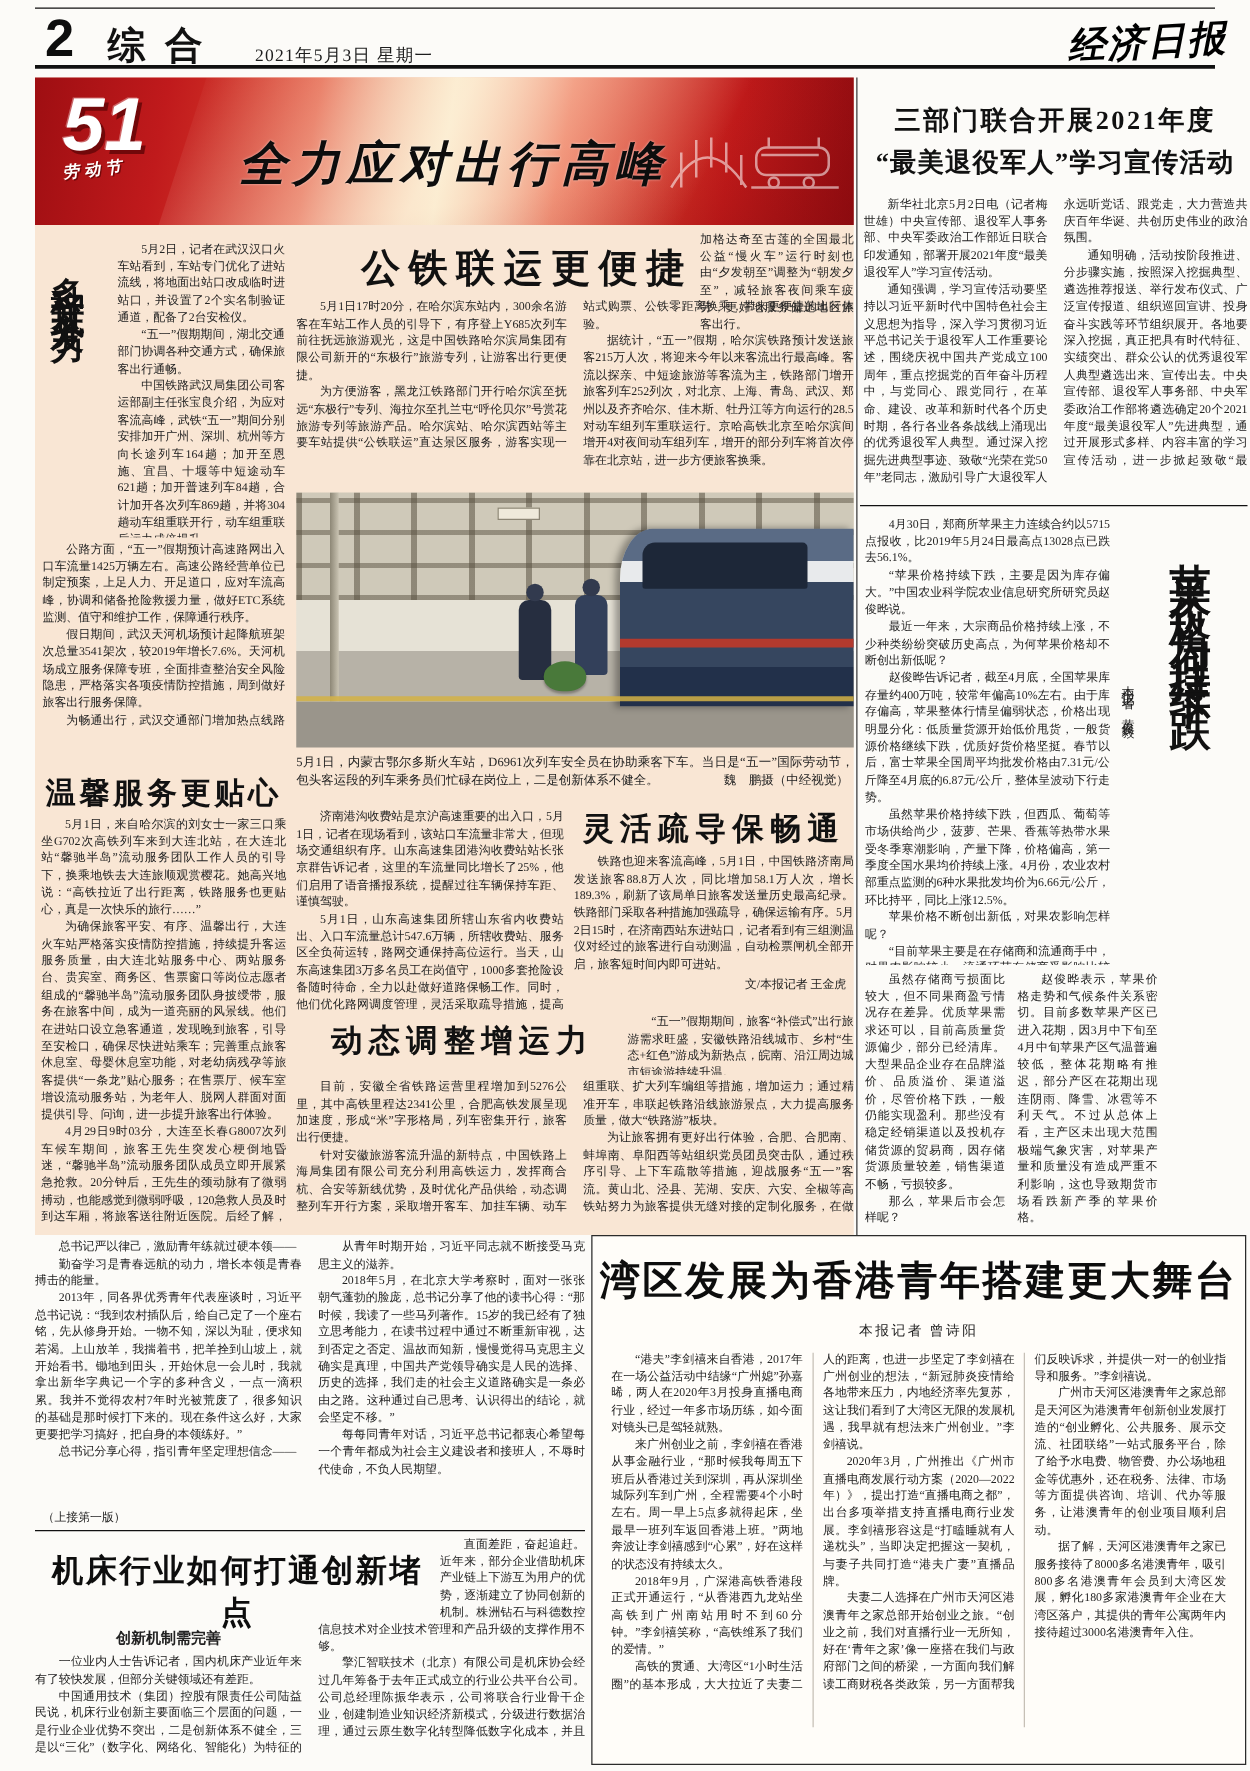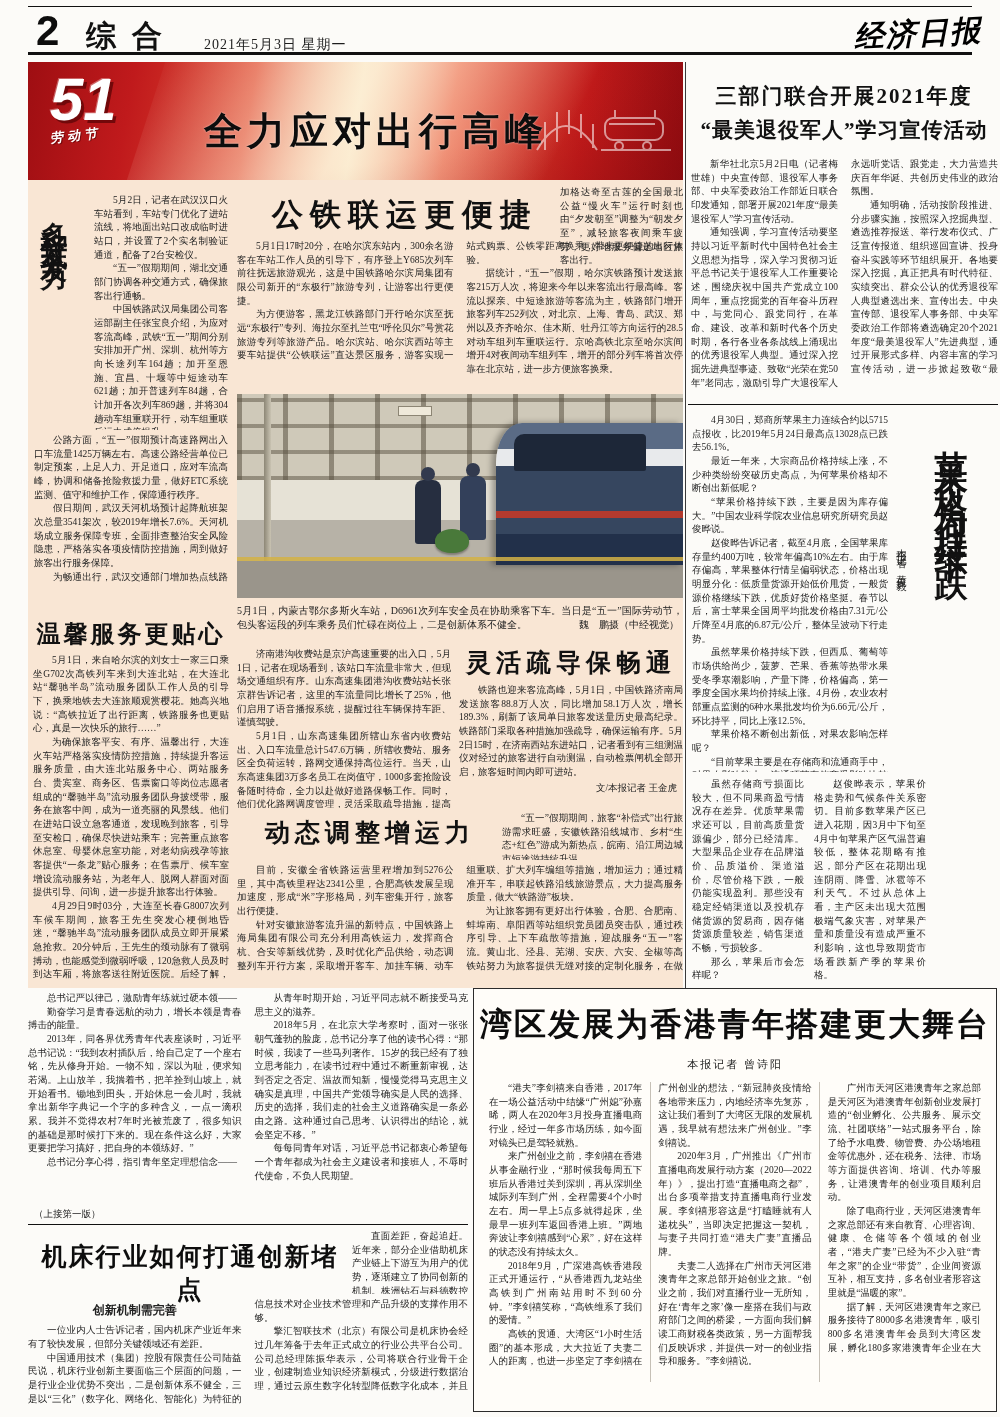--- a/index.html
+++ b/index.html
@@ -72,21 +72,21 @@
 <div class="abs rule" style="left:28px; top:52px; width:944px; height:3px;"></div>
 
 <div class="abs pink" style="left:28px; top:62px; width:655px; height:926px;"></div>
 
 <div class="abs banner" style="left:28px; top:62px; width:655px; height:118px;">
   <div class="banner-sweep"></div>
   <div class="abs" style="left:22px; top:8px;">
     <span class="fest-num">51</span>
     <span class="fest-label">劳动节</span>
   </div>
-  <div class="abs headline-sans banner-headline" style="left:150px; top:44px; width:370px; text-align:right;">全力应对出行高峰</div>
+  <div class="abs headline-sans banner-headline" style="left:150px; top:44px; width:370px; text-align:center;font-style:italic;">全力应对出行高峰</div>
   <svg class="abs" style="right:8px; top:10px; opacity:.55;" width="140" height="96" viewBox="0 0 140 96">
     <g stroke="#ffffff" fill="none" stroke-width="2">
       <path d="M2 78 Q 30 30 62 78"></path>
         <path d="M10 78 L10 50 M22 70 L22 40 M34 62 L34 38 M46 66 L46 42 M58 76 L58 52"></path>
       <rect x="70" y="46" width="58" height="22" rx="8"></rect>
       <path d="M74 52 h46 M80 46 v-8 M120 46 v-8"></path>
       <path d="M66 78 h70"></path>
       <circle cx="84" cy="74" r="4"></circle>
         <circle cx="112" cy="74" r="4"></circle>
     </g>
@@ -113,21 +113,21 @@
 <div class="abs headline-serif" style="left:32px; top:618px; width:198px; font-size:24px; letter-spacing:3px; text-align:center;">温馨服务更贴心</div>
 <div class="abs body-text" style="left:33px; top:654px; width:196px; height:328px;">
   <div>
       <div class="para">5月1日，来自哈尔滨的刘女士一家三口乘坐G702次高铁列车来到大连北站，在大连北站“馨驰半岛”流动服务团队工作人员的引导下，换乘地铁去大连旅顺观赏樱花。她高兴地说：“高铁拉近了出行距离，铁路服务也更贴心，真是一次快乐的旅行……”</div>
       <div class="para">为确保旅客平安、有序、温馨出行，大连火车站严格落实疫情防控措施，持续提升客运服务质量，由大连北站服务中心、两站服务台、贵宾室、商务区、售票窗口等岗位志愿者组成的“馨驰半岛”流动服务团队身披绶带，服务在旅客中间，成为一道亮丽的风景线。他们在进站口设立急客通道，发现晚到旅客，引导至安检口，确保尽快进站乘车；完善重点旅客休息室、母婴休息室功能，对老幼病残孕等旅客提供“一条龙”贴心服务；在售票厅、候车室增设流动服务站，为老年人、脱网人群面对面提供引导、问询，进一步提升旅客出行体验。</div>
       <div class="para">4月29日9时03分，大连至长春G8007次列车候车期间，旅客王先生突发心梗倒地昏迷，“馨驰半岛”流动服务团队成员立即开展紧急抢救。20分钟后，王先生的颈动脉有了微弱搏动，也能感觉到微弱呼吸，120急救人员及时到达车厢，将旅客送往附近医院。后经了解，该名旅客已经脱离生命危险。</div>
     </div>
 
 </div>
 
-<div class="abs headline-serif center" style="left:255px; top:194px; width:300px; font-size:31px; letter-spacing:7px;">公铁联运更便捷</div>
+<div class="abs headline-serif center" style="left:255px; top:194px; width:300px; font-size:31px; letter-spacing:7px;text-align:right;">公铁联运更便捷</div>
 <div class="abs body-text" style="left:560px; top:186px; width:123px; height:98px;">
   <div style="text-indent:0;">加格达奇至古莲的全国最北公益“慢火车”运行时刻也由“夕发朝至”调整为“朝发夕至”，减轻旅客夜间乘车疲劳，更好地服务偏远地区旅客出行。</div>
 </div>
 <div class="abs body-text cols2" style="left:237px; top:240px; width:446px; height:150px;">
   <div>
       <div class="para">5月1日17时20分，在哈尔滨东站内，300余名游客在车站工作人员的引导下，有序登上Y685次列车前往抚远旅游观光，这是中国铁路哈尔滨局集团有限公司新开的“东极行”旅游专列，让游客出行更便捷。</div>
       <div class="para">为方便游客，黑龙江铁路部门开行哈尔滨至抚远“东极行”专列、海拉尔至扎兰屯“呼伦贝尔”号赏花旅游专列等旅游产品。哈尔滨站、哈尔滨西站等主要车站提供“公铁联运”直达景区服务，游客实现一站式购票、公铁零距离换乘，带来更便捷的出行体验。</div>
     </div>
   <div>
       <div class="para">据统计，“五一”假期，哈尔滨铁路预计发送旅客215万人次，将迎来今年以来客流出行最高峰。客流以探亲、中短途旅游等客流为主，铁路部门增开旅客列车252列次，对北京、上海、青岛、武汉、郑州以及齐齐哈尔、佳木斯、牡丹江等方向运行的28.5对动车组列车重联运行。京哈高铁北京至哈尔滨间增开4对夜间动车组列车，增开的部分列车将首次停靠在北京站，进一步方便旅客换乘。</div>
@@ -189,22 +189,22 @@
       <div class="para">新华社北京5月2日电（记者梅世雄）中央宣传部、退役军人事务部、中央军委政治工作部近日联合印发通知，部署开展2021年度“最美退役军人”学习宣传活动。</div>
       <div class="para">通知强调，学习宣传活动要坚持以习近平新时代中国特色社会主义思想为指导，深入学习贯彻习近平总书记关于退役军人工作重要论述，围绕庆祝中国共产党成立100周年，重点挖掘党的百年奋斗历程中，与党同心、跟党同行，在革命、建设、改革和新时代各个历史时期，各行各业各条战线上涌现出的优秀退役军人典型。通过深入挖掘先进典型事迹、致敬“光荣在党50年”老同志，激励引导广大退役军人永远听党话、跟党走，大力营造共庆百年华诞、共创历史伟业的政治氛围。</div>
       <div class="para">通知明确，活动按阶段推进、分步骤实施，按照深入挖掘典型、遴选推荐报送、举行发布仪式、广泛宣传报道、组织巡回宣讲、投身奋斗实践等环节组织展开。各地要深入挖掘，真正把具有时代特征、实绩突出、群众公认的优秀退役军人典型遴选出来、宣传出去。中央宣传部、退役军人事务部、中央军委政治工作部将遴选确定20个2021年度“最美退役军人”先进典型，通过开展形式多样、内容丰富的学习宣传活动，进一步掀起致敬“最美”、学习“最美”、争当“最美”热潮。</div>
     </div>
 </div>
 <div class="abs rule" style="left:688px; top:404px; width:310px; height:1px;"></div>
 
 <div class="abs body-text" style="left:692px; top:414px; width:196px; height:358px;">
   <div>
       <div class="para">4月30日，郑商所苹果主力连续合约以5715点报收，比2019年5月24日最高点13028点已跌去56.1%。</div>
+      <div class="para">“苹果价格持续下跌，主要是因为库存偏大。”中国农业科学院农业信息研究所研究员赵俊晔说。</div>
       <div class="para">最近一年来，大宗商品价格持续上涨，不少种类纷纷突破历史高点，为何苹果价格却不断创出新低呢？</div>
-      <div class="para">“苹果价格持续下跌，主要是因为库存偏大。”中国农业科学院农业信息研究所研究员赵俊晔说。</div>
       <div class="para">赵俊晔告诉记者，截至4月底，全国苹果库存量约400万吨，较常年偏高10%左右。由于库存偏高，苹果整体行情呈偏弱状态，价格出现明显分化：低质量货源开始低价甩货，一般货源价格继续下跌，优质好货价格坚挺。春节以后，富士苹果全国周平均批发价格由7.31元/公斤降至4月底的6.87元/公斤，整体呈波动下行走势。</div>
       <div class="para">虽然苹果价格持续下跌，但西瓜、葡萄等市场供给尚少，菠萝、芒果、香蕉等热带水果受冬季寒潮影响，产量下降，价格偏高，第一季度全国水果均价持续上涨。4月份，农业农村部重点监测的6种水果批发均价为6.66元/公斤，环比持平，同比上涨12.5%。</div>
       <div class="para">苹果价格不断创出新低，对果农影响怎样呢？</div>
       <div class="para">“目前苹果主要是在存储商和流通商手中，对果农影响较小。流通环节存储商受影响比较大，每公斤亏损1.6元至2.4元。”赵俊晔说。</div>
     </div>
 </div>
 <div class="abs vtext" style="left:894px; top:540px; height:180px; font-size:10.5px; letter-spacing:3px;">本报记者 黄俊毅</div>
 <div class="abs vtext headline-serif" style="left:928px; top:424px; height:530px; font-size:33px; letter-spacing:13px;">苹果价格为何持续下跌</div>
 <div class="abs body-text cols2" style="left:692px; top:778px; width:234px; height:206px; column-gap:10px;">
   <div>
@@ -247,17 +247,16 @@
   <div class="center" style="margin-top:10px; font-size:11px; letter-spacing:2px;">本报记者 曾诗阳</div>
   <div class="body-text cols3" style="margin:10px 15px 0 15px; height:300px;">
     <div>
         <div class="para">“港夫”李剑禧来自香港，2017年在一场公益活动中结缘“广州媳”孙嘉晞，两人在2020年3月投身直播电商行业，经过一年多市场历练，如今面对镜头已是驾轻就熟。</div>
         <div class="para">来广州创业之前，李剑禧在香港从事金融行业，“那时候我每周五下班后从香港过关到深圳，再从深圳坐城际列车到广州，全程需要4个小时左右。周一早上5点多就得起床，坐最早一班列车返回香港上班。”两地奔波让李剑禧感到“心累”，好在这样的状态没有持续太久。</div>
         <div class="para">2018年9月，广深港高铁香港段正式开通运行，“从香港西九龙站坐高铁到广州南站用时不到60分钟。”李剑禧笑称，“高铁维系了我们的爱情。”</div>
         <div class="para">高铁的贯通、大湾区“1小时生活圈”的基本形成，大大拉近了夫妻二人的距离，也进一步坚定了李剑禧在广州创业的想法，“新冠肺炎疫情给各地带来压力，内地经济率先复苏，这让我们看到了大湾区无限的发展机遇，我早就有想法来广州创业。”李剑禧说。</div>
         <div class="para">2020年3月，广州推出《广州市直播电商发展行动方案（2020—2022年）》，提出打造“直播电商之都”，出台多项举措支持直播电商行业发展。李剑禧形容这是“打瞌睡就有人递枕头”，当即决定把握这一契机，与妻子共同打造“港夫广妻”直播品牌。</div>
         <div class="para">夫妻二人选择在广州市天河区港澳青年之家总部开始创业之旅。“创业之前，我们对直播行业一无所知，好在‘青年之家’像一座搭在我们与政府部门之间的桥梁，一方面向我们解读工商财税各类政策，另一方面帮我们反映诉求，并提供一对一的创业指导和服务。”李剑禧说。</div>
         <div class="para">广州市天河区港澳青年之家总部是天河区为港澳青年创新创业发展打造的“创业孵化、公共服务、展示交流、社团联络”一站式服务平台，除了给予水电费、物管费、办公场地租金等优惠外，还在税务、法律、市场等方面提供咨询、培训、代办等服务，让港澳青年的创业项目顺利启动。</div>
-        <div class="para">除了电商行业，天河区港澳青年之家总部还有来自教育、心理咨询、健康、仓储等各个领域的创业者，“港夫广妻”已经为不少入驻“青年之家”的企业“带货”，企业间资源互补，相互支持，多名创业者形容这里就是“温暖的家”。</div>
         <div class="para">据了解，天河区港澳青年之家已服务接待了8000多名港澳青年，吸引800多名港澳青年会员到大湾区发展，孵化180多家港澳青年企业在大湾区落户，其提供的青年公寓两年内接待超过3000名港澳青年入住。</div>
       </div>
   </div>
 </div>
 
 </body></html>

